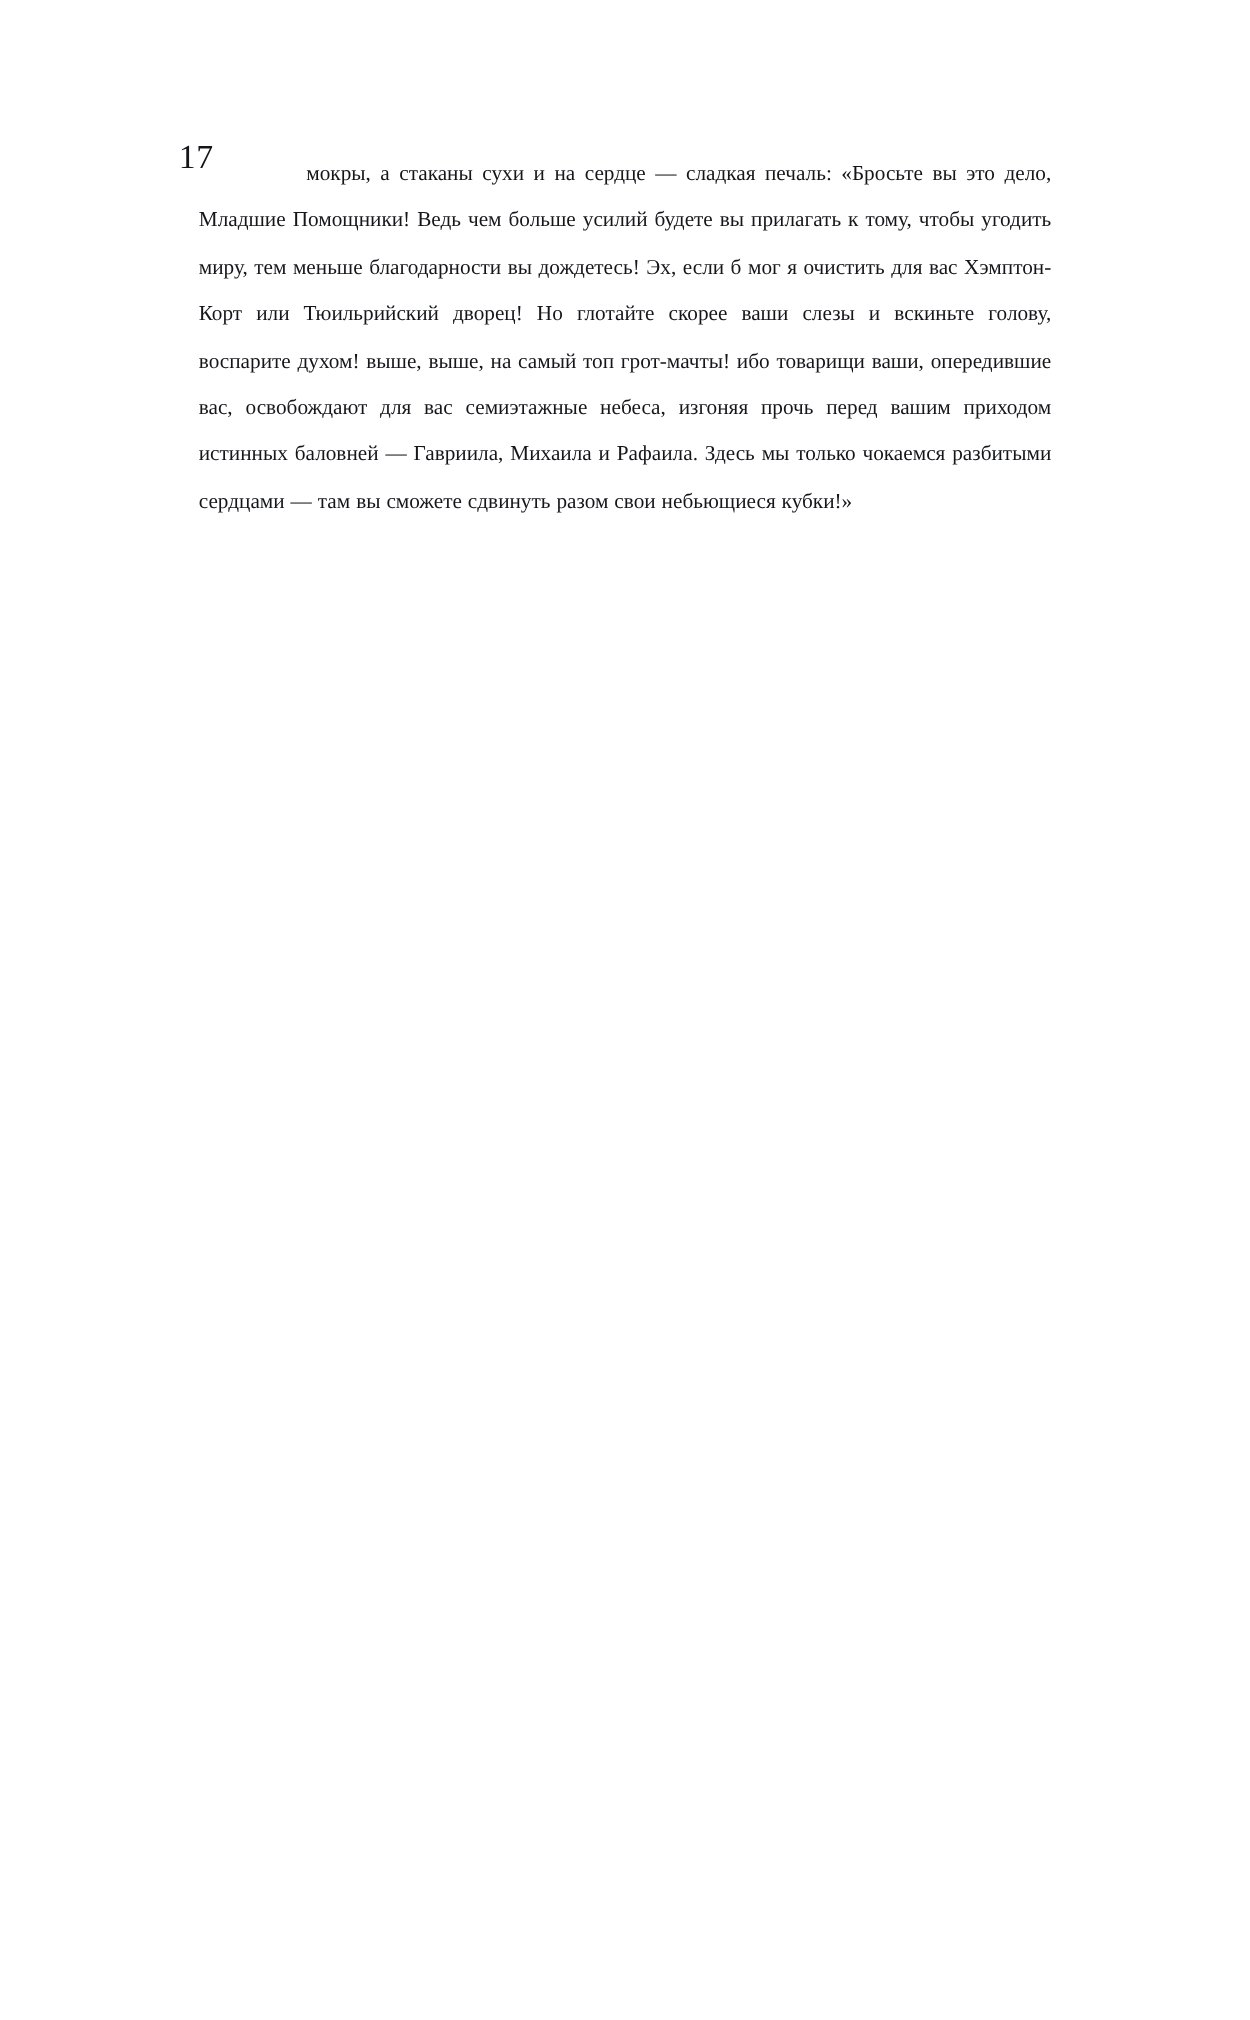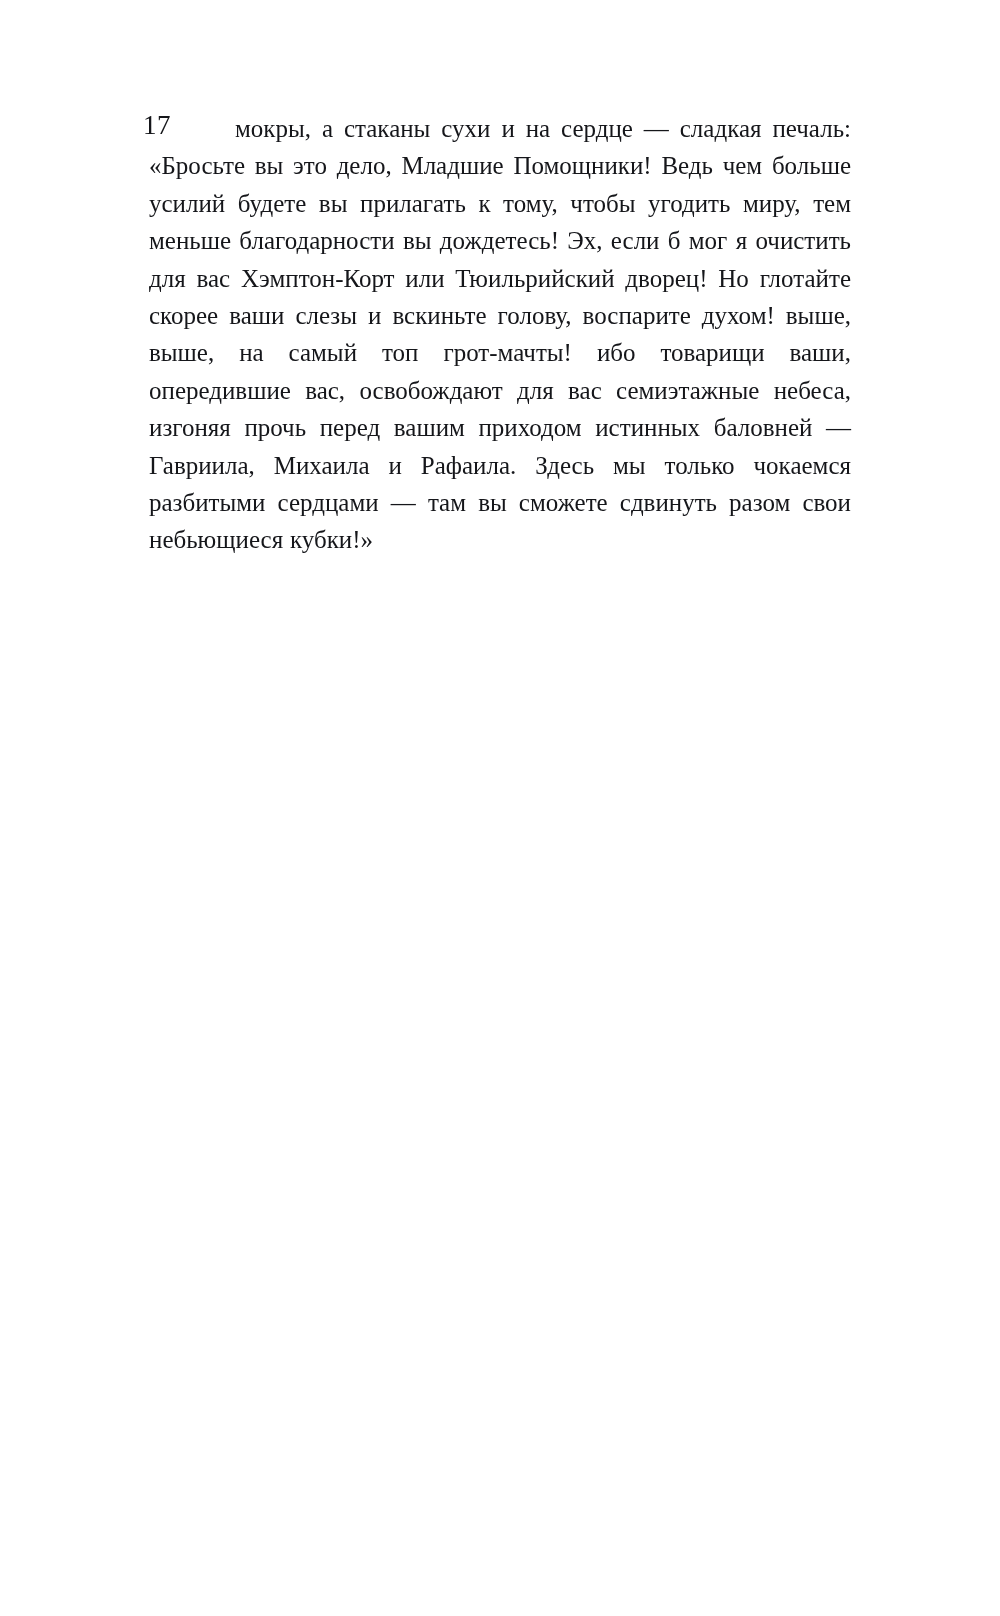--- a/index.html
+++ b/index.html
@@ -33,26 +33,26 @@
     position: absolute;
     left: 0px;
     top: 8px;
     font-size: 27px;
     line-height: 1;
     font-family: "Liberation Serif", serif;
     color: #15161a;
     letter-spacing: 0.5px;
   }
   .body-paragraph {
-    font-size: 25px;
+    font-size: 17px;
     line-height: 37.4px;
     text-align: justify;
     text-justify: inter-word;
     color: #15161a;
-    margin: 6px;
+    margin: 16px;
     hyphens: manual;
     word-spacing: 0.5px;
   }
   .body-paragraph .indent-spacer {
     display: inline-block;
     width: 86px;
   }
 </style>
 </head>
 <body>

